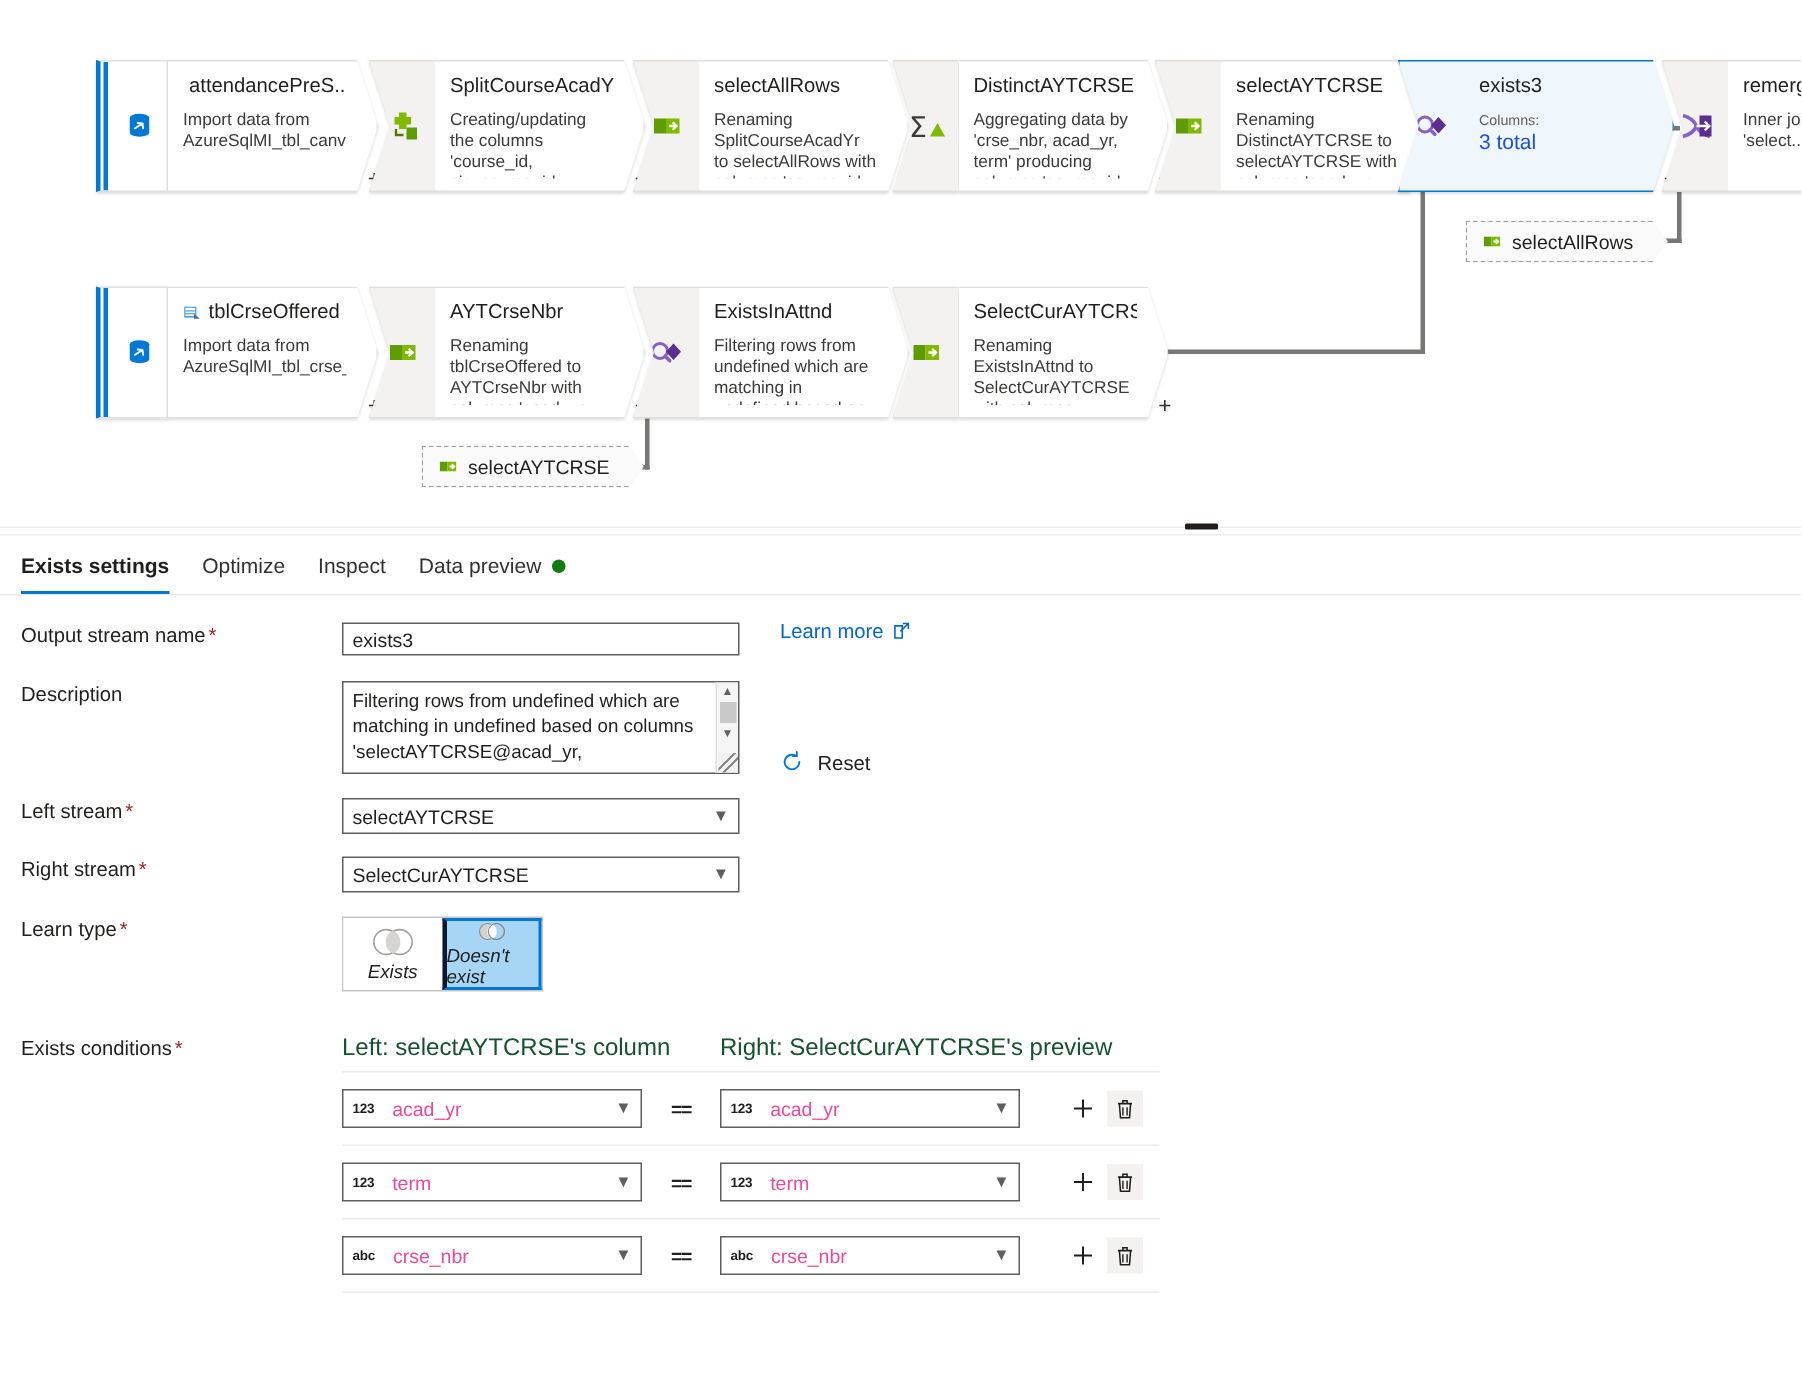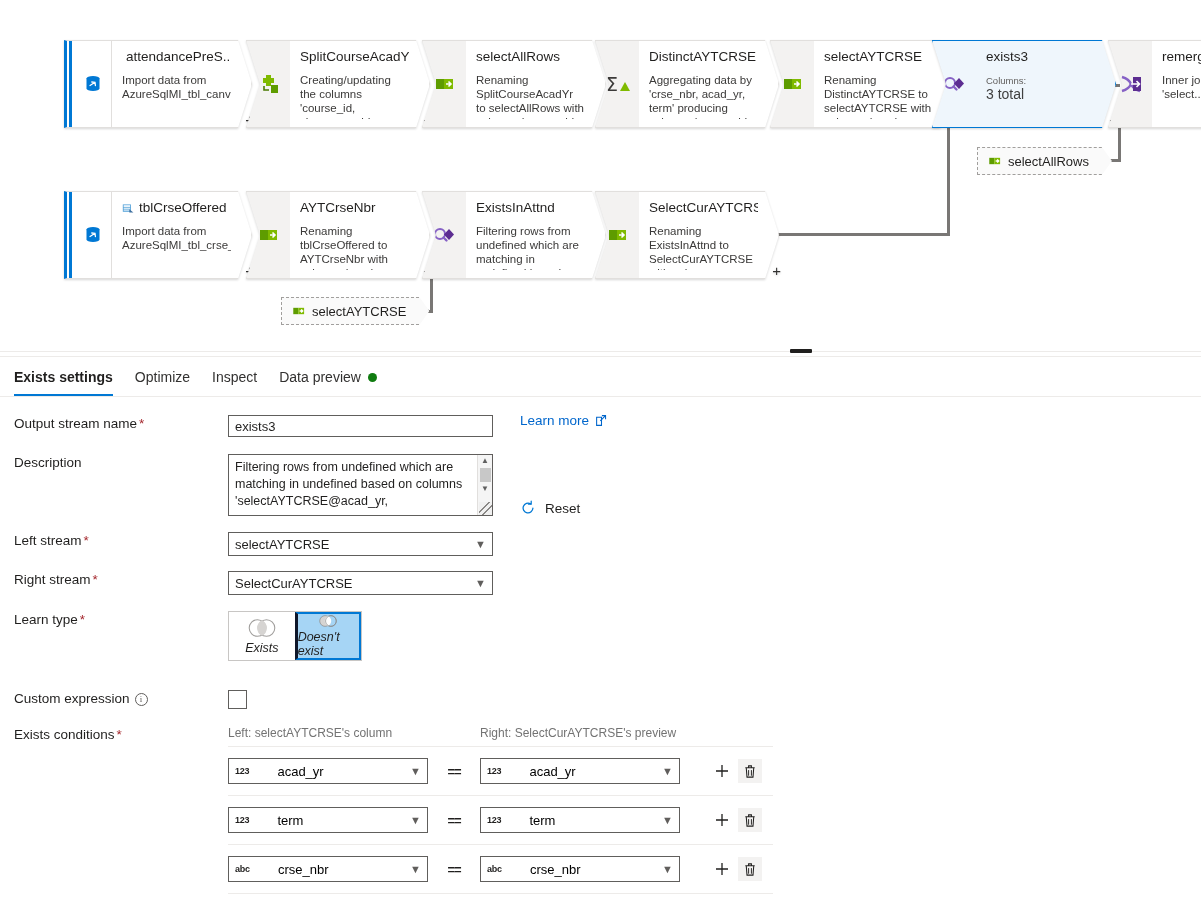--- a/index.html
+++ b/index.html
@@ -75,21 +75,21 @@
     overflow: hidden;
   }
   .node-sub-label {
     margin-top: 10px;
     font-size: 9.5px;
     color: #605e5c;
     line-height: 11px;
   }
   .node-sub-value {
     font-size: 14px;
-    color: #404040;
+    color: #1d4ed8;
     line-height: 17px;
   }
 
   
   .node.source .rail {
     flex: 0 0 10px;
     background: #ffffff;
     border-left: 3px solid #0078d4;
     border-top: 1px solid #e1dfdd;
     border-bottom: 1px solid #e1dfdd;
@@ -299,33 +299,33 @@
   .info-i {
     display:inline-flex; align-items:center; justify-content:center;
     width:13px; height:13px; border:1px solid #605e5c; border-radius:50%;
     font-size:9px; color:#605e5c; font-family:"Liberation Serif", serif; margin-left:5px;
     vertical-align: 1px;
   }
 
   
   .cond-heads { display:flex; gap:0; margin-bottom: 6px; }
   .cond-heads .h {
-    font-size: 12px; color:#737373;
+    font-size: 16px; color:#14532d;
   }
   .cond-table { border-top: 1px solid #edebe9; width: 545px; }
   .cond-row {
     display:flex; align-items:center; gap:0;
     height: 49px; border-bottom: 1px solid #edebe9;
   }
   .cdl {
     width: 200px; height: 26px; border:1px solid #605e5c; background:#fff;
     display:flex; align-items:center; gap:12px; padding:0 6px; cursor:pointer;
   }
   .type-tag { font-size: 9px; color:#201f1e; font-weight:bold; letter-spacing:-0.2px; }
-  .cdl .val { flex:1 1 auto; font-size:13px; color:#000000;margin-left:16px; }
+  .cdl .val { flex:1 1 auto; font-size:13px; color:#ec4899; }
   .cdl .chev { color:#605e5c; font-size:11px; }
   .eq { width:52px; text-align:center; font-size:13px; font-weight:bold; color:#201f1e; letter-spacing:-1px; }
   .cond-actions { display:flex; align-items:center; gap:4px; margin-left:30px; }
   .act-btn {
     width:24px; height:24px; display:flex; align-items:center; justify-content:center;
     cursor:pointer; color:#201f1e;
   }
   .act-btn.gray { background:#f3f2f1; }
 </style>
 </head>
@@ -668,28 +668,20 @@
             <circle cx="25" cy="12" r="9.2" fill="#ffffff" fill-opacity="0" stroke="#8a8886" stroke-width="1.2"></circle>
             <path d="M20 3.6 a9.2 9.2 0 0 1 0 16.8 a9.2 9.2 0 0 1 0 -16.8z" fill="#ffffff"></path>
             <circle cx="25" cy="12" r="9.2" fill="none" stroke="#8a8886" stroke-width="1.2"></circle>
           </svg>
           <span>Doesn't exist</span>
         </div>
       </div>
     </div>
   </div>
 
-  <div class="row" style="height:36px;">
-    <div class="lbl">
-      <span>Custom expression</span><span class="info-i">i</span>
-    </div>
-    <div class="field">
-      <div class="chkbox"></div>
-    </div>
-  </div>
 
   <div class="row">
     <div class="lbl">
       <span>Exists conditions</span><span class="req">*</span>
     </div>
     <div class="field">
       <div class="cond-heads">
         <div class="h" style="width:252px;">Left: selectAYTCRSE's column</div>
         <div class="h">Right: SelectCurAYTCRSE's preview</div>
       </div>

